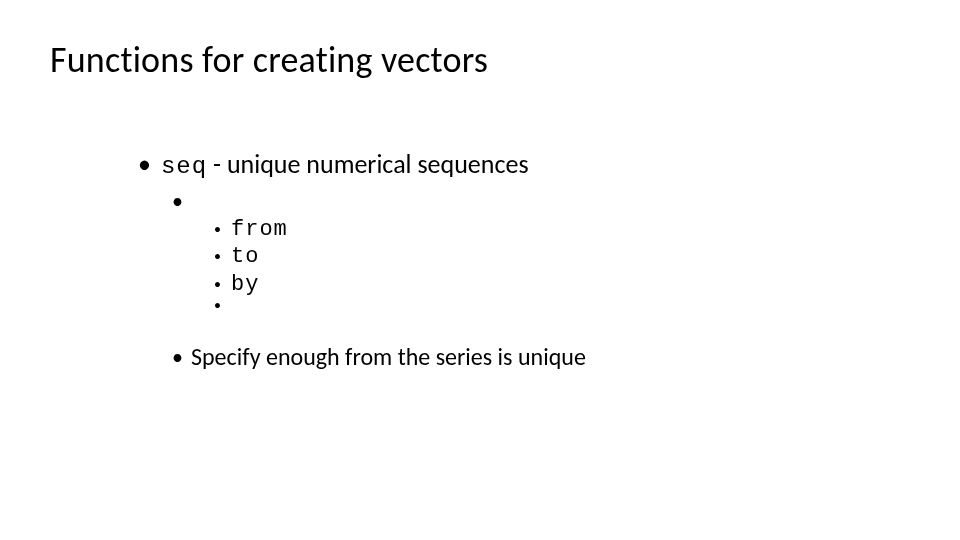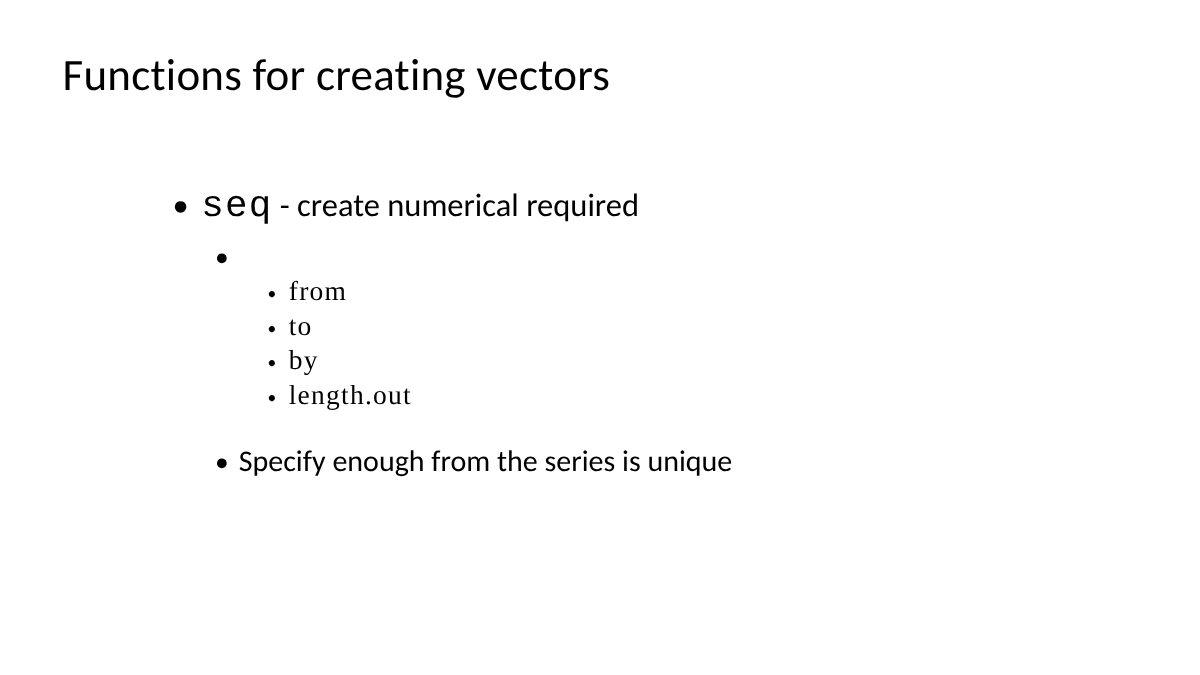--- a/index.html
+++ b/index.html
@@ -37,21 +37,21 @@
     display: flex;
     align-items: baseline;
     margin-bottom: 6px;
   }
   .l1 .bullet {
     font-size: 26px;
     margin-right: 10px;
   }
   .seq-code {
     font-family: "Courier New", Courier, monospace;
-    font-size: 30px;
+    font-size: 24px;
     letter-spacing: 1px;
   }
   .l2-group {
     margin-left: 34px;
   }
   .l2 {
     display: flex;
     align-items: baseline;
     font-size: 24px;
     margin-top: 2px;
@@ -69,40 +69,40 @@
     font-size: 22px;
     margin-top: 0;
   }
   .l3 .bullet {
     font-size: 14px;
     margin-right: 10px;
     position: relative;
     top: -1px;
   }
   .mono {
-    font-family: Liberation Serif, serif;
+    font-family: Liberation Mono, monospace;
     letter-spacing: 1px;
   }
   .spacer {
     height: 24px;
   }
 </style>
 </head>
 <body>
 
 <div class="slide">
 
   <div class="title">Functions for creating vectors</div>
 
   <div class="content">
 
     <div class="l1">
       <span class="bullet">•</span>
       <span>
-        <span class="seq-code">seq</span><span> - create numerical required</span>
+        <span class="seq-code">seq</span><span> - unique numerical sequences</span>
       </span>
     </div>
 
     <div class="l2-group">
       <div class="l2">
         <span class="bullet">•</span>
       </div>
 
       <div class="l3-group">
         <div class="l3">
@@ -112,21 +112,20 @@
         <div class="l3">
           <span class="bullet">•</span>
           <span class="mono">to</span>
         </div>
         <div class="l3">
           <span class="bullet">•</span>
           <span class="mono">by</span>
         </div>
         <div class="l3">
           <span class="bullet">•</span>
-          <span class="mono">length.out</span>
         </div>
       </div>
 
       <div class="spacer"></div>
 
       <div class="l2">
         <span class="bullet">•</span>
         <span>Specify enough from the series is unique</span>
       </div>
     </div>

